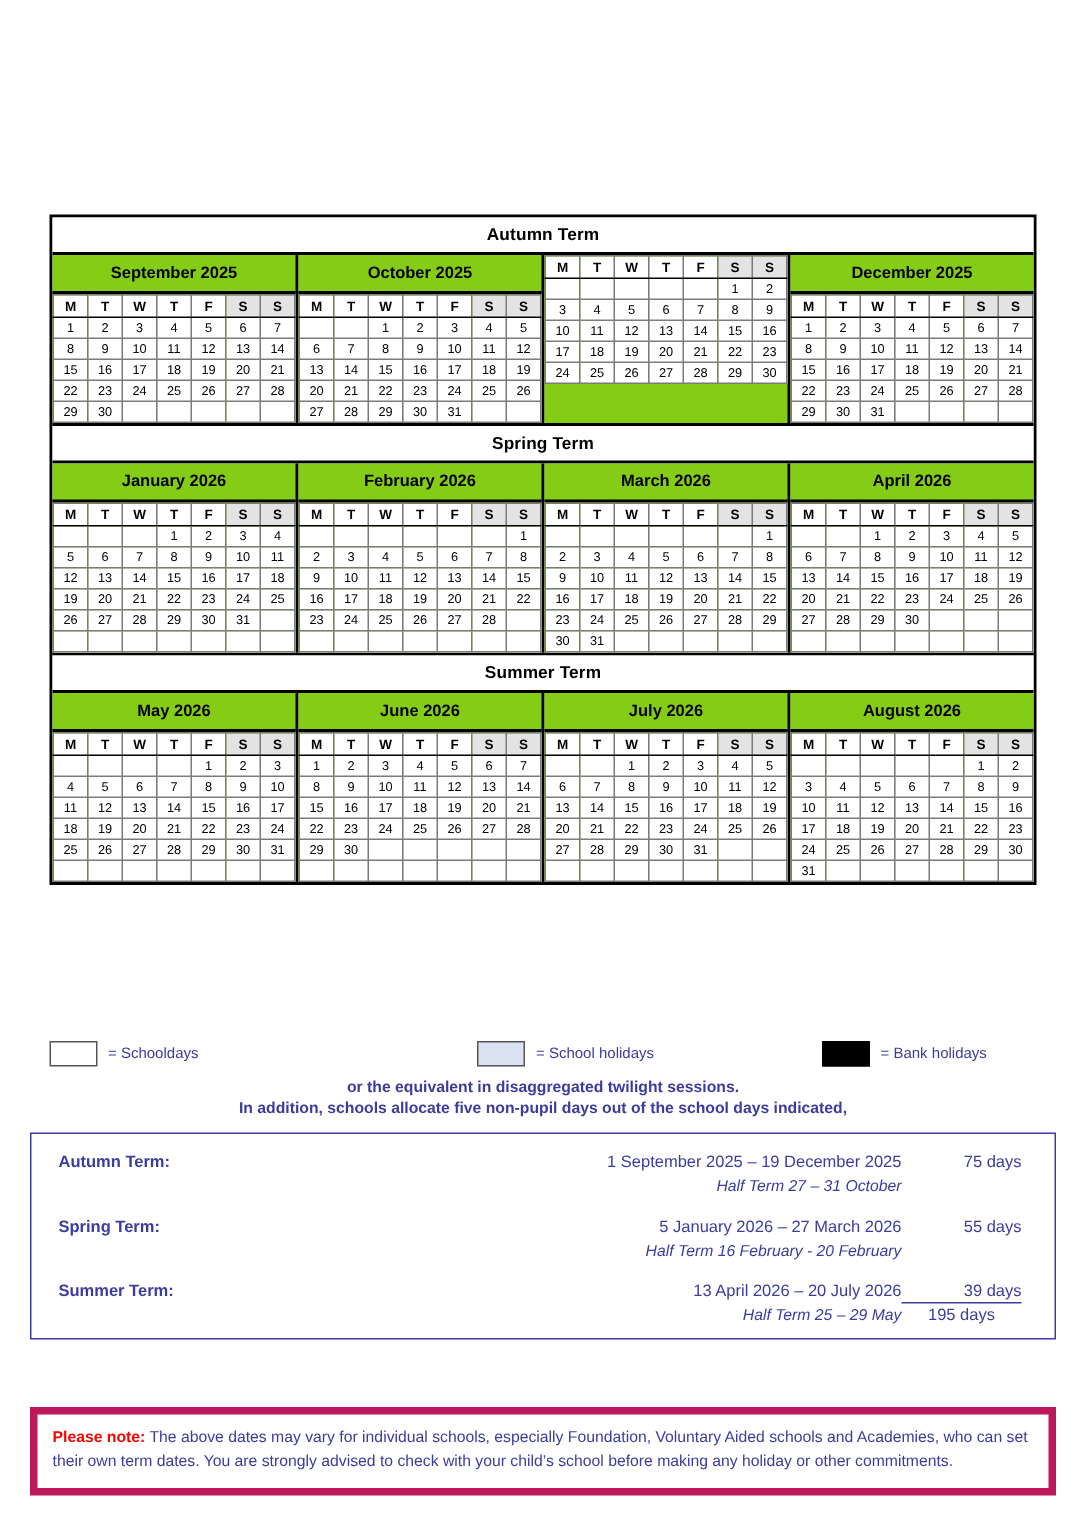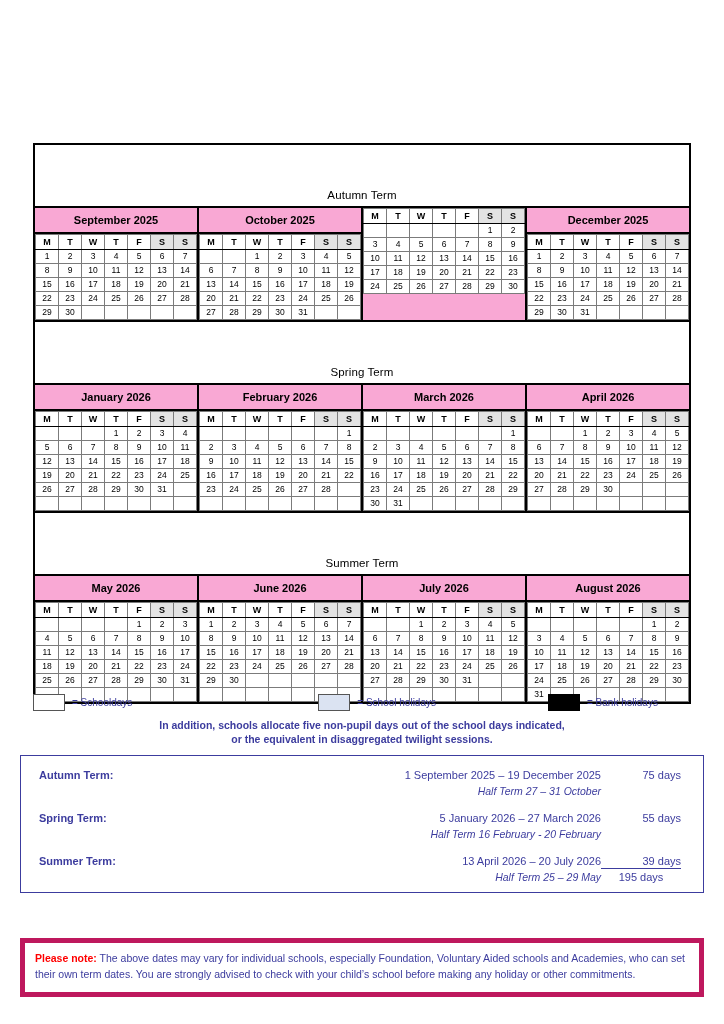--- a/index.html
+++ b/index.html
@@ -32,36 +32,35 @@
   .cal-frame {
     position: absolute;
     left: 33px; top: 143px;
     width: 658px;
     border: 2px solid #000;
     background: #fff;
   }
   .term-band {
     border-bottom: 2px solid #000;
     text-align: center;
-    font-weight: normal;
+    font-weight: bold;
     font-size: 11.5px;
     padding: 6px 0 5px 0;
     background: #fff;
     letter-spacing: 0.1px;
-    margin-top: 38px;
   }
   .term-row {
     display: flex;
     border-bottom: 2px solid #000;
   }
   .term-row.last { border-bottom: none; }
   .month {
     flex: 1 1 0;
     border-right: 2px solid #000;
-    background: #f9a8d4;
+    background: #84cc16;
   }
   .month:last-child { border-right: none; }
   .month-name {
     text-align: center;
     font-weight: bold;
     font-size: 11px;
     padding: 6px 0 6px 0;
     border-bottom: 2px solid #000;
     white-space: nowrap;
   }
@@ -1041,22 +1040,22 @@
       <span>= School holidays</span>
     </div>
     <div class="lg-gap2"></div>
     <div class="lg-item">
       <span class="lg-swatch bank"></span>
       <span>= Bank holidays</span>
     </div>
   </div>
 
   <div class="note-lines">
+    <span>or the equivalent in disaggregated twilight sessions.</span>
     <span>In addition, schools allocate five non-pupil days out of the school days indicated,</span>
-    <span>or the equivalent in disaggregated twilight sessions.</span>
   </div>
 
   <div class="summary-box">
     <div class="sum-row">
       <div class="sum-label">Autumn Term:</div>
       <div class="sum-dates">
         <span>1 September 2025 – 19 December 2025</span>
         <span class="half">Half Term 27 – 31 October</span>
       </div>
       <div class="sum-days">75 days</div>

